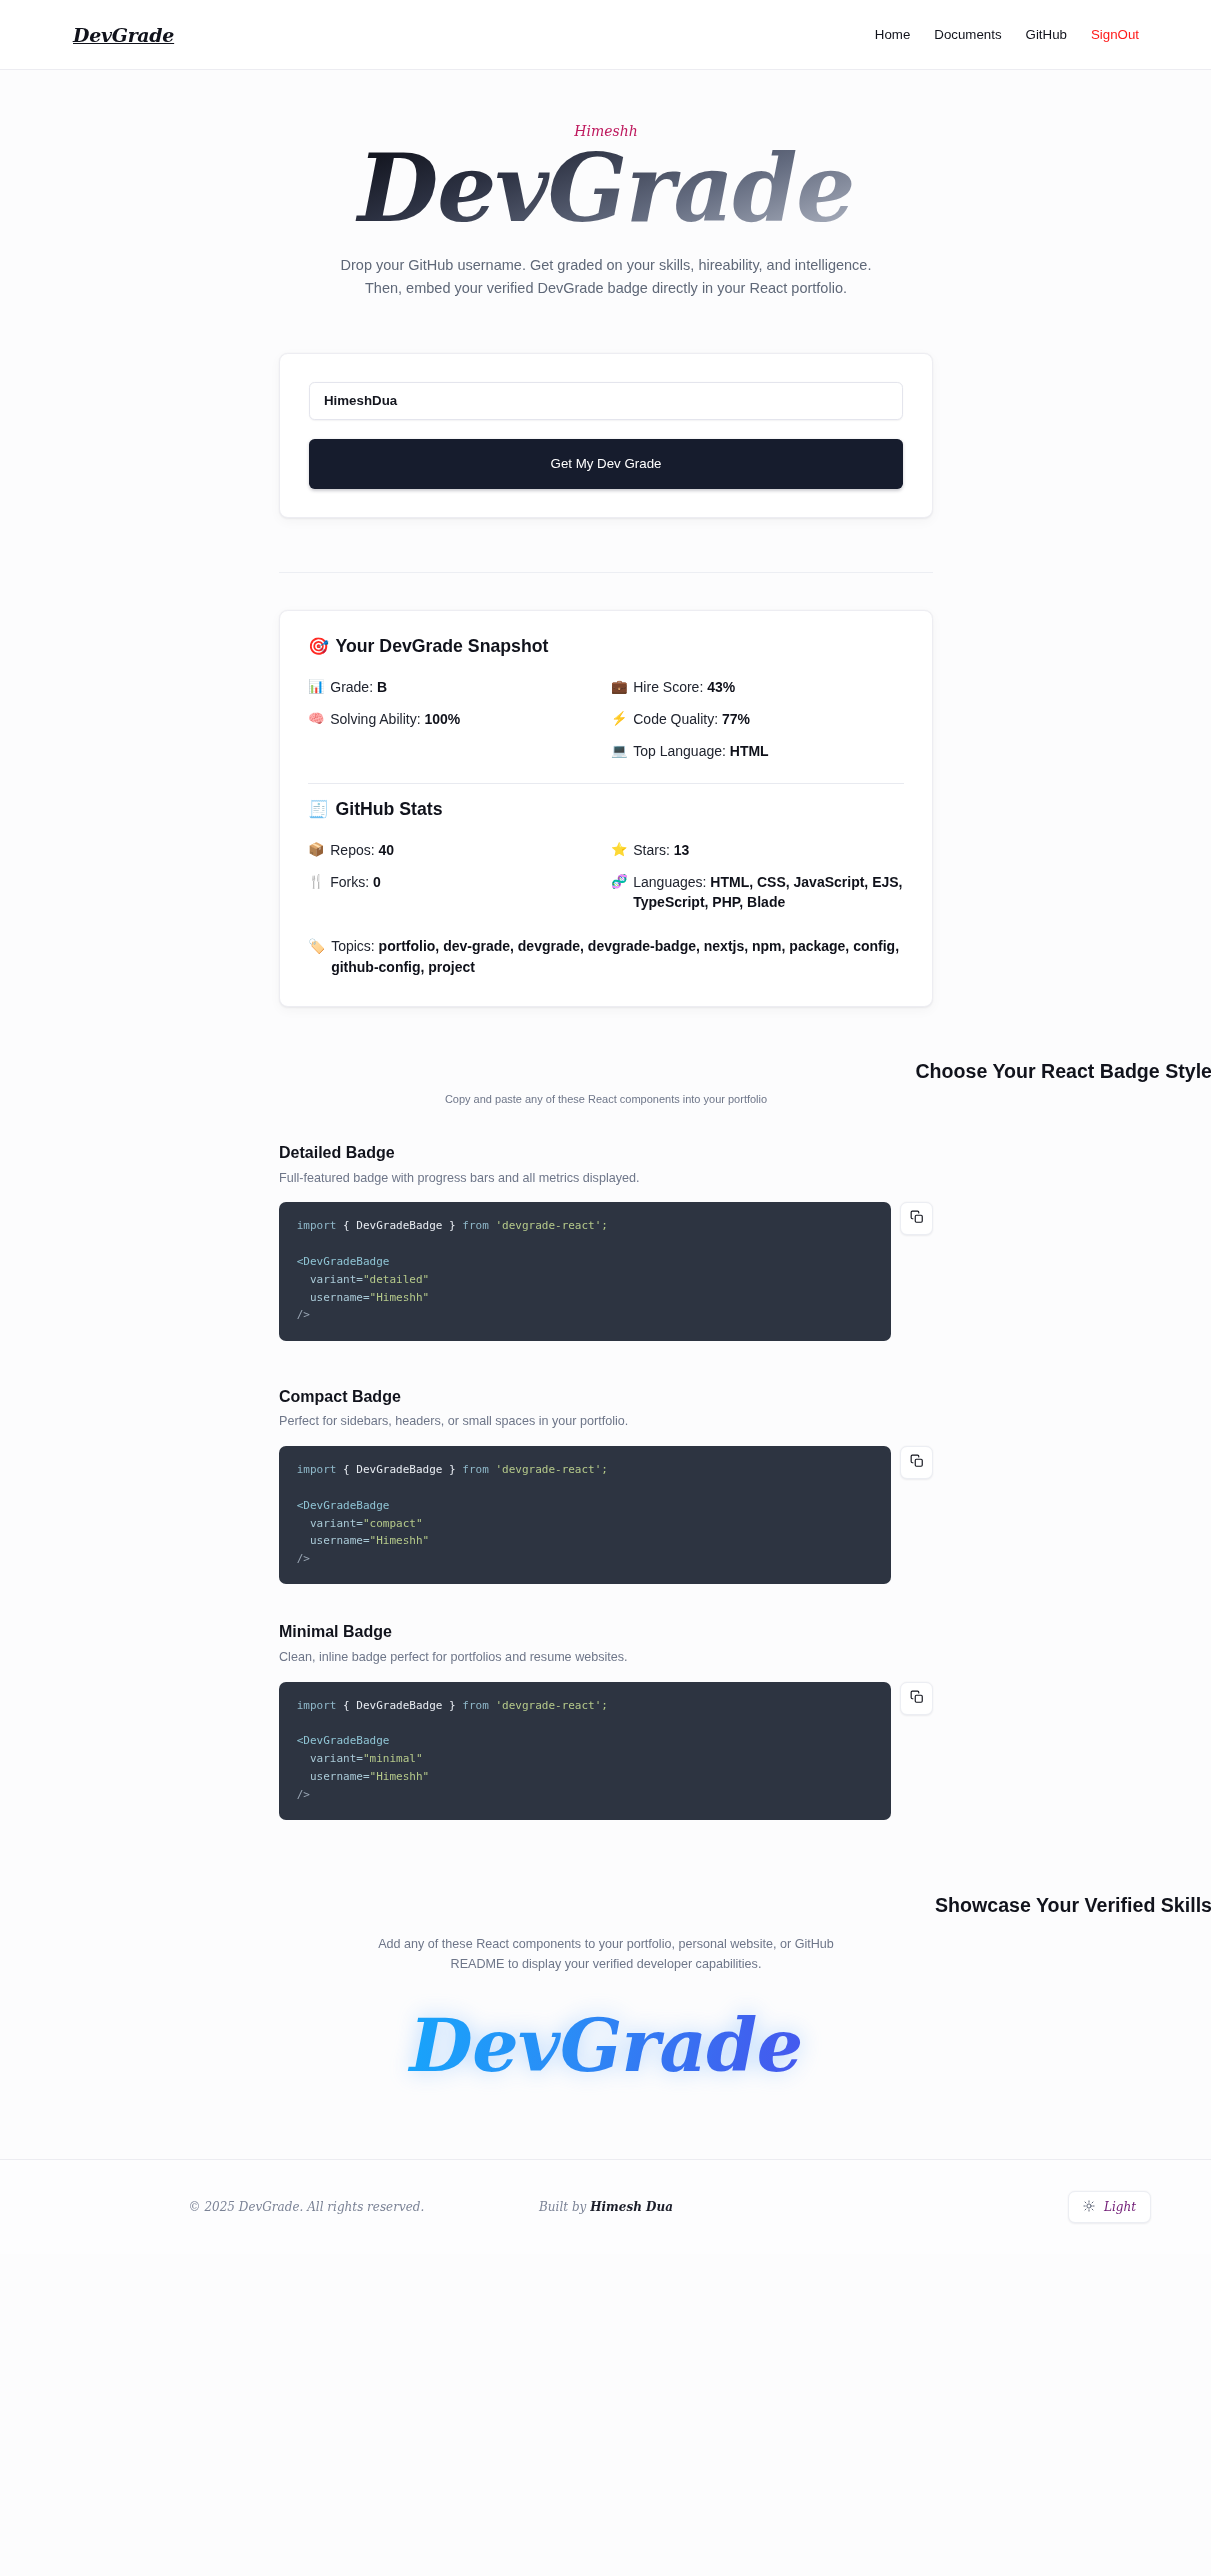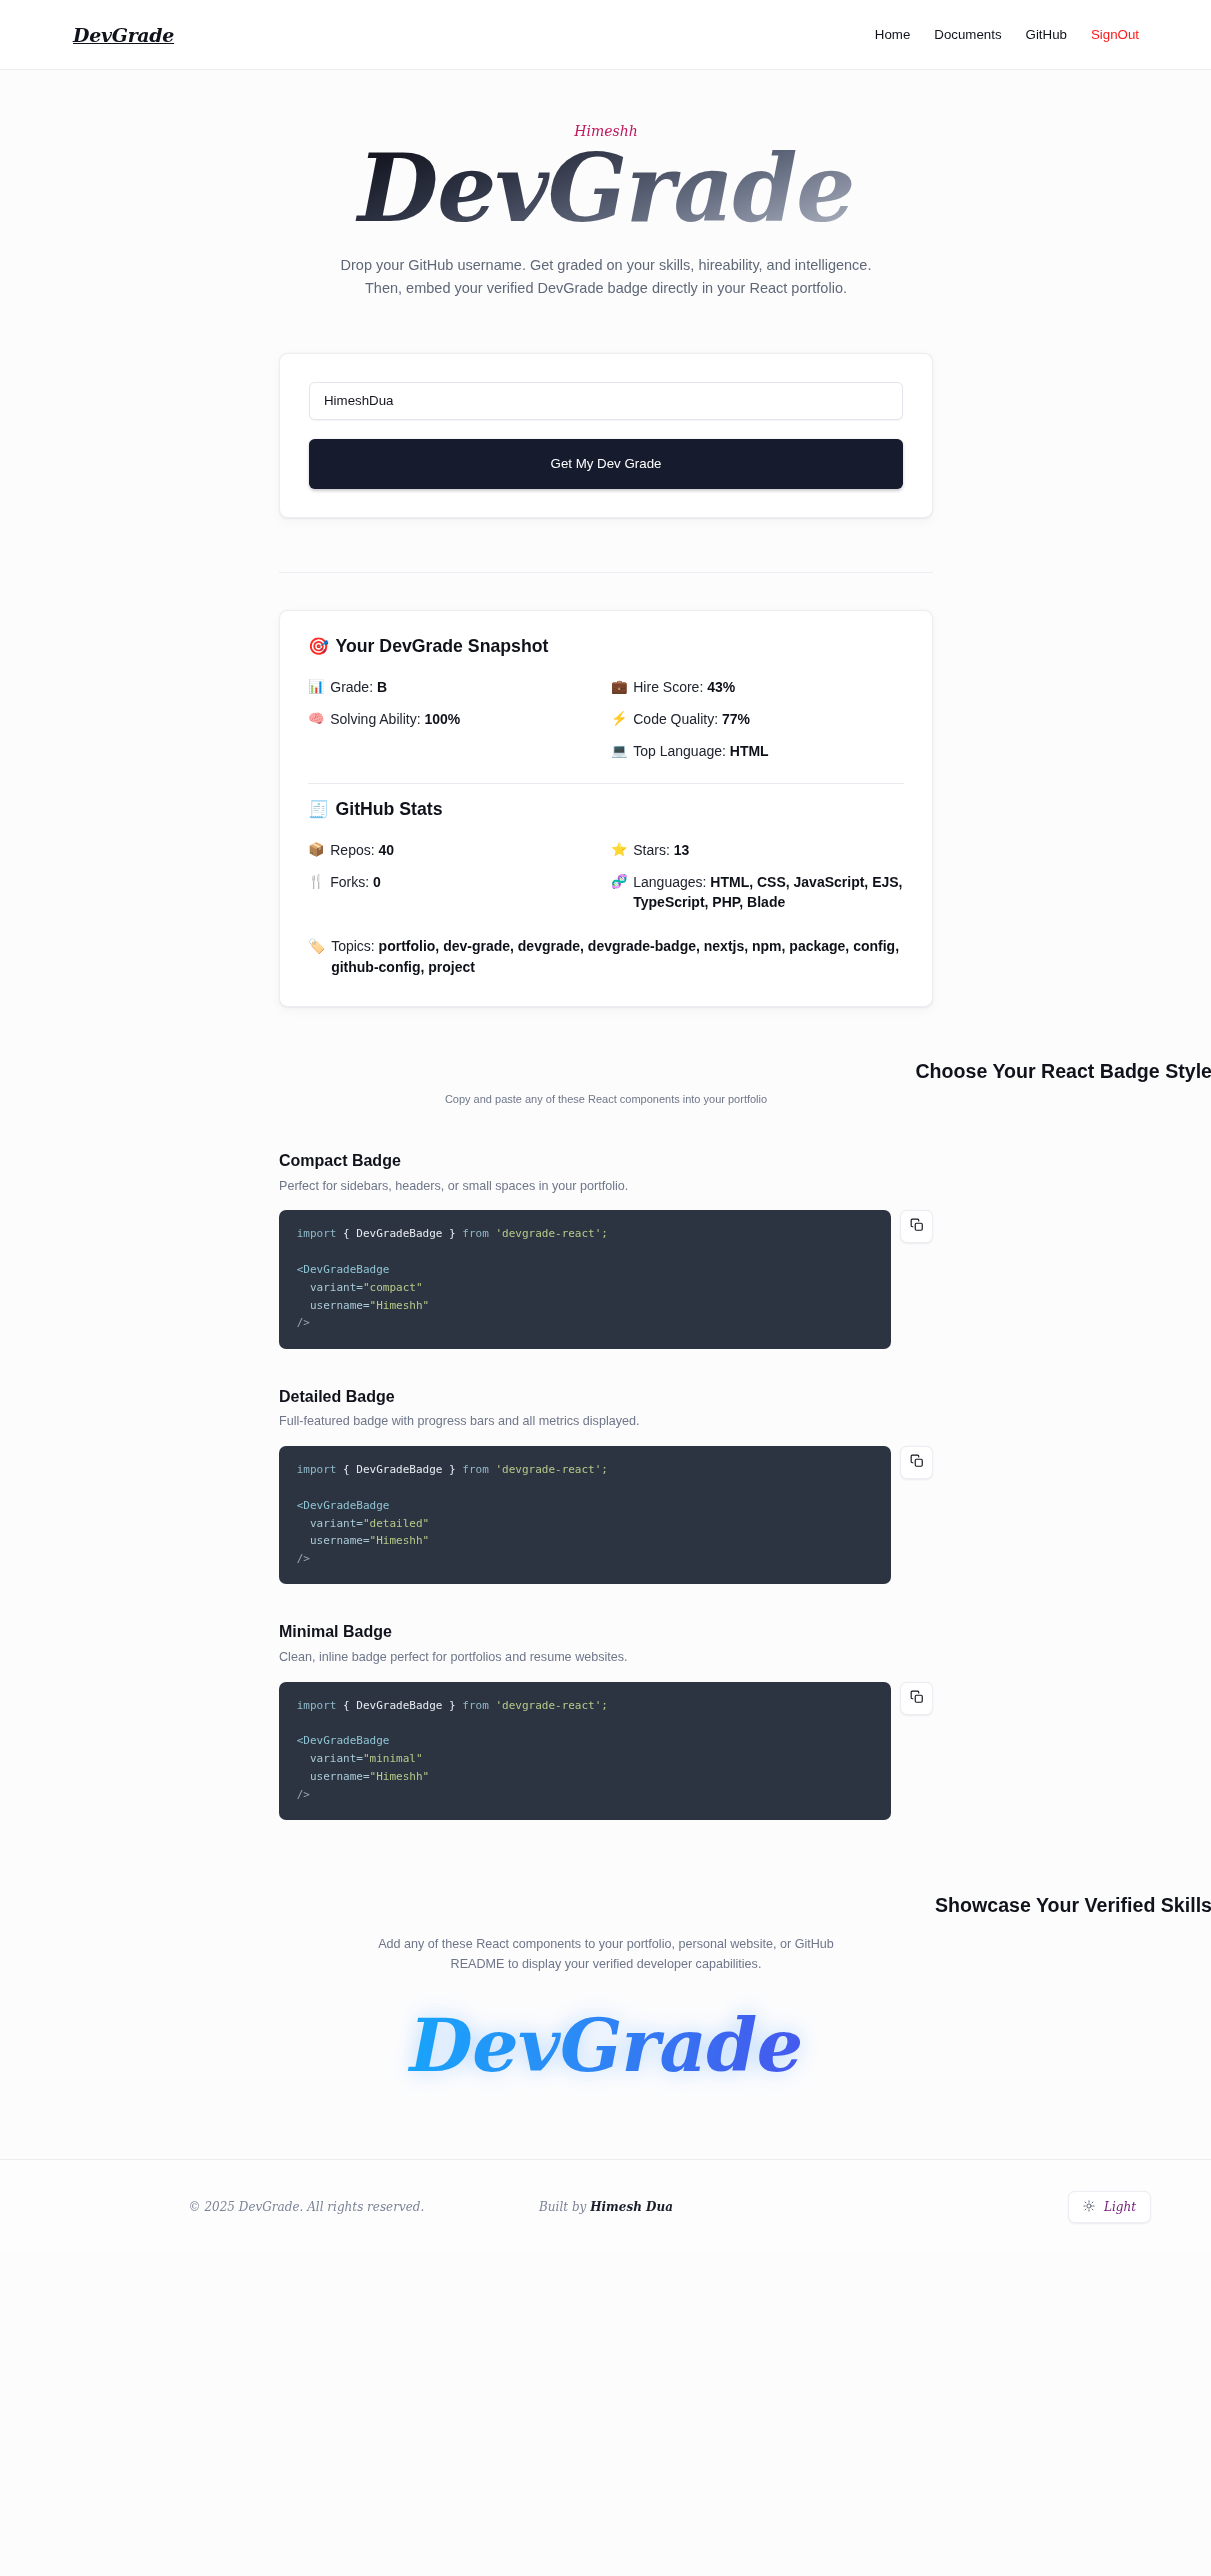--- a/index.html
+++ b/index.html
@@ -97,20 +97,21 @@
     height: 38px;
     border: 0.6px solid #e4e5ed;
     border-radius: 5.7px;
     padding: 0 14px;
     font-family: "Liberation Sans", sans-serif;
     font-size: 13.3px;
     color: #14161f;
     background: #fff;
     box-shadow: 0 0.6px 1.3px rgba(16,20,40,0.05);
     outline: none;
+    font-weight: bold;
   }
   .username-input::placeholder { color: #9aa1b2; }
   .primary-btn {
     margin-top: 19px;
     width: 100%;
     height: 50px;
     border: none;
     border-radius: 5.7px;
     background: #161c2d;
     color: #ffffff;
@@ -416,49 +417,49 @@
       <span class="emj">🏷️</span>
       <span><span>Topics:</span>
       <b>portfolio, dev-grade, devgrade, devgrade-badge, nextjs, npm, package, config, github-config, project</b></span>
     </div>
   </section>
 
   <section class="badges-section">
     <h2 class="centered-heading">Choose Your React Badge Style</h2>
     <p class="centered-sub">Copy and paste any of these React components into your portfolio</p>
 
-    <div class="badge-block first">
-      <h3 class="badge-title">Compact Badge</h3>
-      <p class="badge-desc">Perfect for sidebars, headers, or small spaces in your portfolio.</p>
+    <div class="badge-block">
+      <h3 class="badge-title">Detailed Badge</h3>
+      <p class="badge-desc">Full-featured badge with progress bars and all metrics displayed.</p>
       <div class="code-row">
         <pre class="code-block"><span class="t-kw">import</span><span class="t-pln"> { DevGradeBadge } </span><span class="t-kw">from</span><span class="t-str"> 'devgrade-react';</span>
 
 <span class="t-tag">&lt;DevGradeBadge</span>
-<span class="t-att">  variant=</span><span class="t-str">"compact"</span>
+<span class="t-att">  variant=</span><span class="t-str">"detailed"</span>
 <span class="t-att">  username=</span><span class="t-str">"Himeshh"</span>
 <span class="t-pun">/&gt;</span></pre>
         <button class="copy-btn">
           <span>
             <svg width="14" height="14" viewBox="0 0 24 24" fill="none" stroke="#12141d" stroke-width="2" stroke-linecap="round" stroke-linejoin="round">
               <rect x="9" y="9" width="12" height="12" rx="2"></rect>
               <path d="M5 15H4a2 2 0 0 1-2-2V4a2 2 0 0 1 2-2h9a2 2 0 0 1 2 2v1"></path>
             </svg>
           </span>
         </button>
       </div>
     </div>
 
-    <div class="badge-block">
-      <h3 class="badge-title">Detailed Badge</h3>
-      <p class="badge-desc">Full-featured badge with progress bars and all metrics displayed.</p>
+    <div class="badge-block first">
+      <h3 class="badge-title">Compact Badge</h3>
+      <p class="badge-desc">Perfect for sidebars, headers, or small spaces in your portfolio.</p>
       <div class="code-row">
         <pre class="code-block"><span class="t-kw">import</span><span class="t-pln"> { DevGradeBadge } </span><span class="t-kw">from</span><span class="t-str"> 'devgrade-react';</span>
 
 <span class="t-tag">&lt;DevGradeBadge</span>
-<span class="t-att">  variant=</span><span class="t-str">"detailed"</span>
+<span class="t-att">  variant=</span><span class="t-str">"compact"</span>
 <span class="t-att">  username=</span><span class="t-str">"Himeshh"</span>
 <span class="t-pun">/&gt;</span></pre>
         <button class="copy-btn">
           <span>
             <svg width="14" height="14" viewBox="0 0 24 24" fill="none" stroke="#12141d" stroke-width="2" stroke-linecap="round" stroke-linejoin="round">
               <rect x="9" y="9" width="12" height="12" rx="2"></rect>
               <path d="M5 15H4a2 2 0 0 1-2-2V4a2 2 0 0 1 2-2h9a2 2 0 0 1 2 2v1"></path>
             </svg>
           </span>
         </button>

